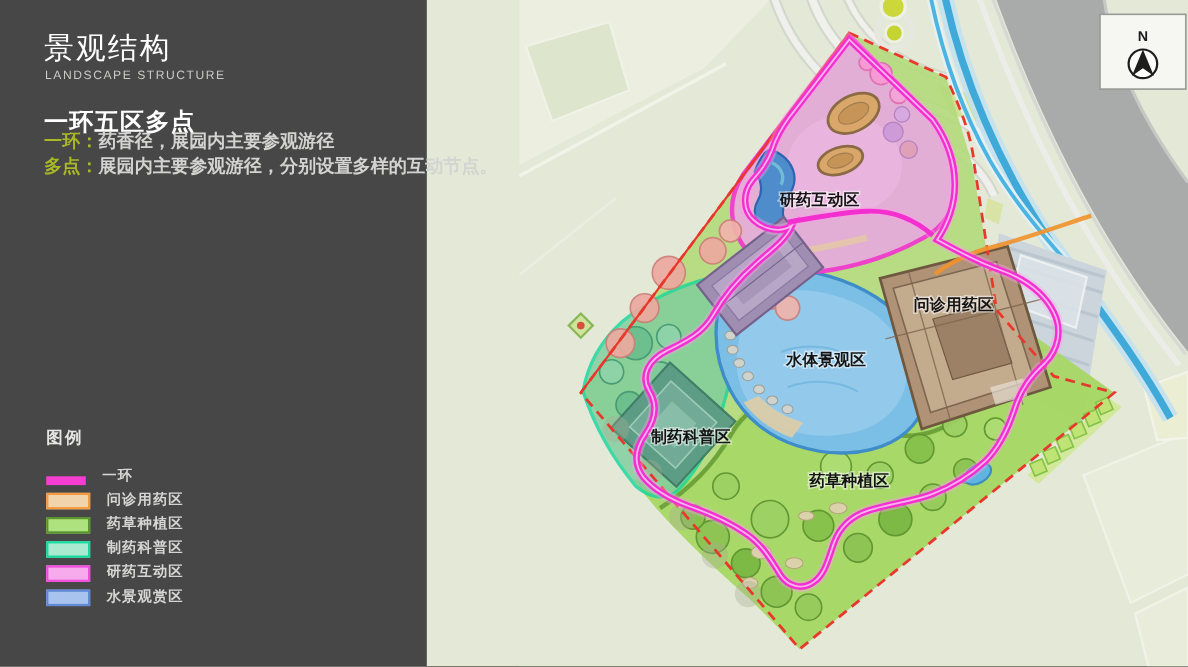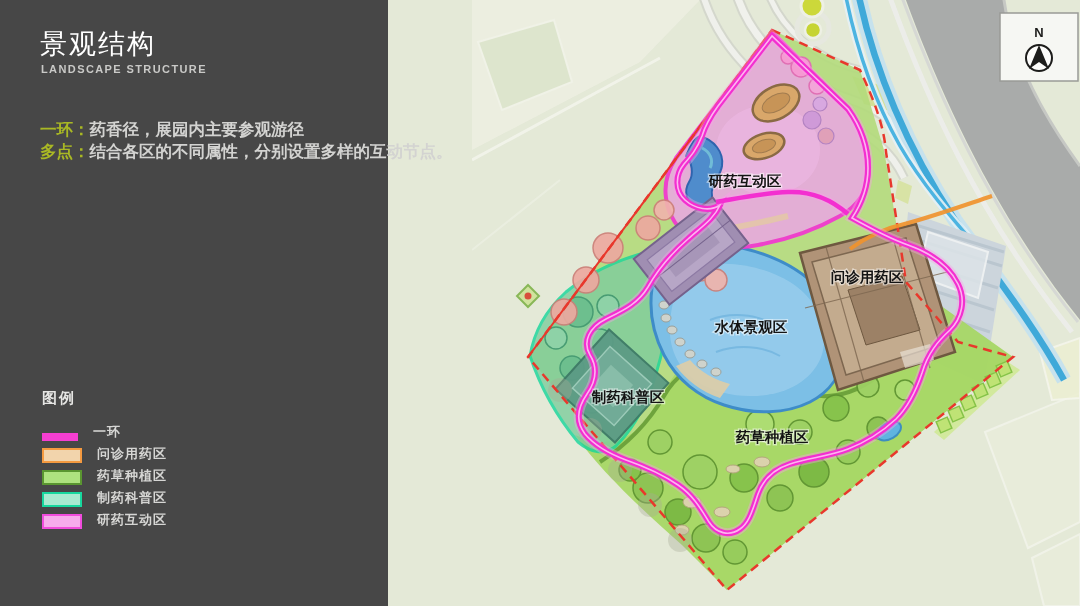--- a/index.html
+++ b/index.html
@@ -4,21 +4,21 @@
 <style>
   html,body{margin:0;padding:0;background:#2b2b2b;}
   #stage{
     position:relative;width:1080px;height:606px;overflow:hidden;
     font-family:"Liberation Sans","DejaVu Sans",sans-serif;
     background:#e4e9d7;
   }
   
   #panel{position:absolute;left:0;top:0;width:388px;height:606px;background:#474747;}
   .title{position:absolute;left:40px;top:26px;font-size:27px;font-weight:500;color:#ffffff;letter-spacing:2px;}
-  .subtitle{position:absolute;left:41px;top:63px;font-size:11px;font-weight:700;color:#c9c9c7;letter-spacing:1.4px;}
+  .subtitle{position:absolute;left:41px;top:63px;font-size:11px;font-weight:400;color:#c9c9c7;letter-spacing:1.4px;}
   .heading{position:absolute;left:40px;top:96px;font-size:22px;font-weight:700;color:#ffffff;letter-spacing:1px;}
   .paras{position:absolute;left:40px;top:118px;width:418px;font-size:16.5px;font-weight:700;
          line-height:22px;color:#d3d3d1;text-align:justify;}
   .paras p{margin:0;}
   .k{color:#a9b824;}
   
   .legend{position:absolute;left:42px;top:389px;}
   .legend-title{font-size:15px;font-weight:700;color:#e6e6e4;letter-spacing:2px;}
   .legend-items{margin-top:11px;}
   .lrow{display:flex;align-items:flex-end;height:22px;}
@@ -32,24 +32,25 @@
   .north-n{font-size:13px;font-weight:700;fill:#1d1d1b;}
 </style>
 </head>
 <body>
 
 <div id="stage">
 
   <div id="panel">
     <div class="title">景观结构</div>
     <div class="subtitle">LANDSCAPE STRUCTURE</div>
+    <div class="heading">一环五区多点</div>
 
     <div class="paras">
       <p><span class="k">一环：</span><span>药香径，展园内主要参观游径</span></p>
-      <p><span class="k">多点：</span><span>结合各区的不同属性，分别设置多样的互动节点。</span></p>
+      <p><span class="k">多点：</span><span>展园内主要参观游径，分别设置多样的互动节点。</span></p>
     </div>
 
     <div class="legend">
       <div class="legend-title">图例</div>
       <div class="legend-items">
         <div class="lrow">
           <span class="swatch bar" style="background: rgb(245, 62, 209);"></span>
           <span class="ltext">一环</span>
         </div>
         <div class="lrow">
@@ -60,20 +61,24 @@
           <span class="swatch" style="background: rgb(174, 226, 127); border-color: rgb(90, 150, 48);"></span>
           <span class="ltext">药草种植区</span>
         </div>
         <div class="lrow">
           <span class="swatch" style="background: rgb(169, 234, 208); border-color: rgb(23, 216, 158);"></span>
           <span class="ltext">制药科普区</span>
         </div>
         <div class="lrow">
           <span class="swatch" style="background: rgb(247, 171, 236); border-color: rgb(241, 76, 221);"></span>
           <span class="ltext">研药互动区</span>
+        </div>
+        <div class="lrow">
+          <span class="swatch" style="background: rgb(169, 195, 239); border-color: rgb(96, 137, 214);"></span>
+          <span class="ltext">水景观赏区</span>
         </div>
       </div>
     </div>
   </div>
 
   <div id="map">
   <svg width="608" height="606" viewBox="472 0 608 606" xmlns="http://www.w3.org/2000/svg">
 
     <g>
       <rect x="472" y="0" width="608" height="606" fill="#e4e9d7"></rect>

